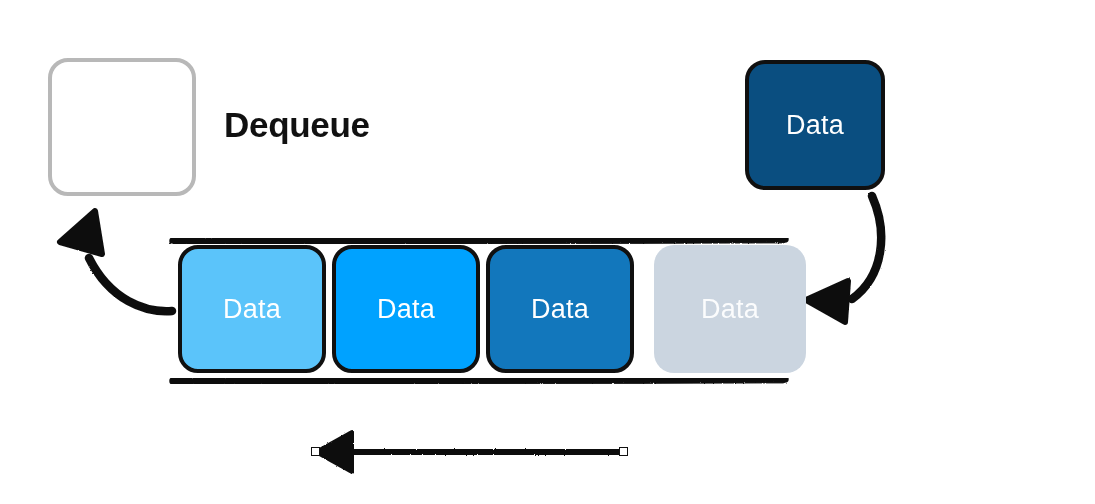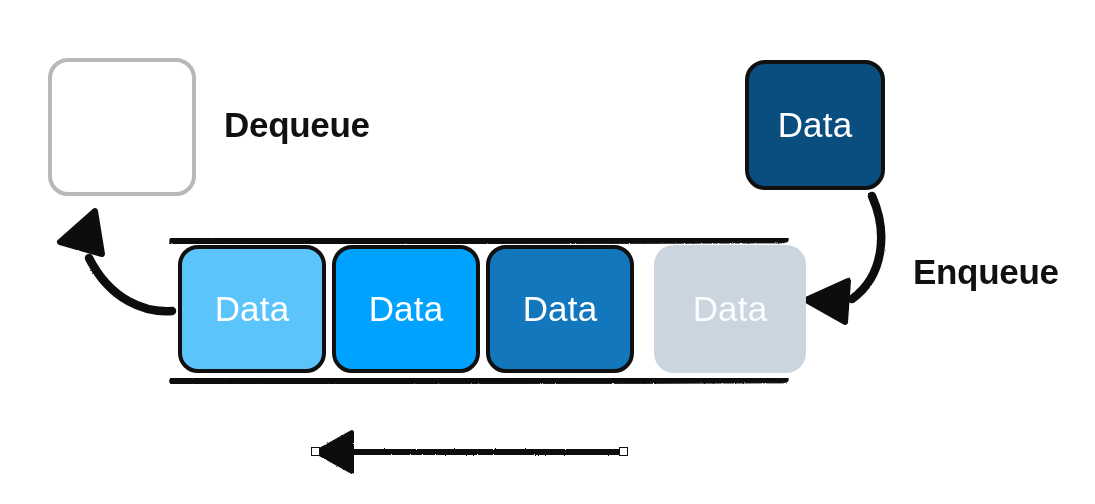--- a/index.html
+++ b/index.html
@@ -30,21 +30,21 @@
   
   .node {
     position: absolute;
     box-sizing: border-box;
     display: flex;
     align-items: center;
     justify-content: center;
     border-radius: 20px;
     color: #ffffff;
     font-family: "Liberation Sans", sans-serif;
-    font-size: 35px;
+    font-size: 27px;
     font-weight: 400;
     letter-spacing: 0.2px;
     user-select: none;
   }
   .node-label { pointer-events: none; }
 
   .node.solid {
     border: 4px solid #101010;
   }
   .node.ghost {
@@ -124,21 +124,20 @@
   <div class="node ghost" style="left:48px; top:58px; width:148px; height:138px;">
     <span class="node-label">Data</span>
   </div>
 
   <div class="caption" style="left:224px; top:105px;">Dequeue</div>
 
   <div class="node solid" style="left:745px; top:60px; width:140px; height:130px; background:#0a4e80;">
     <span class="node-label">Data</span>
   </div>
 
-  <div class="caption" style="left:913px; top:252px;">Enqueue</div>
 
   <div class="node solid" style="left:178px; top:245px; width:148px; height:128px; background:#5bc4fa;">
     <span class="node-label">Data</span>
   </div>
 
   <div class="node solid" style="left:332px; top:245px; width:148px; height:128px; background:#00a2ff;">
     <span class="node-label">Data</span>
   </div>
 
   <div class="node solid" style="left:486px; top:245px; width:148px; height:128px; background:#1277bc;">

